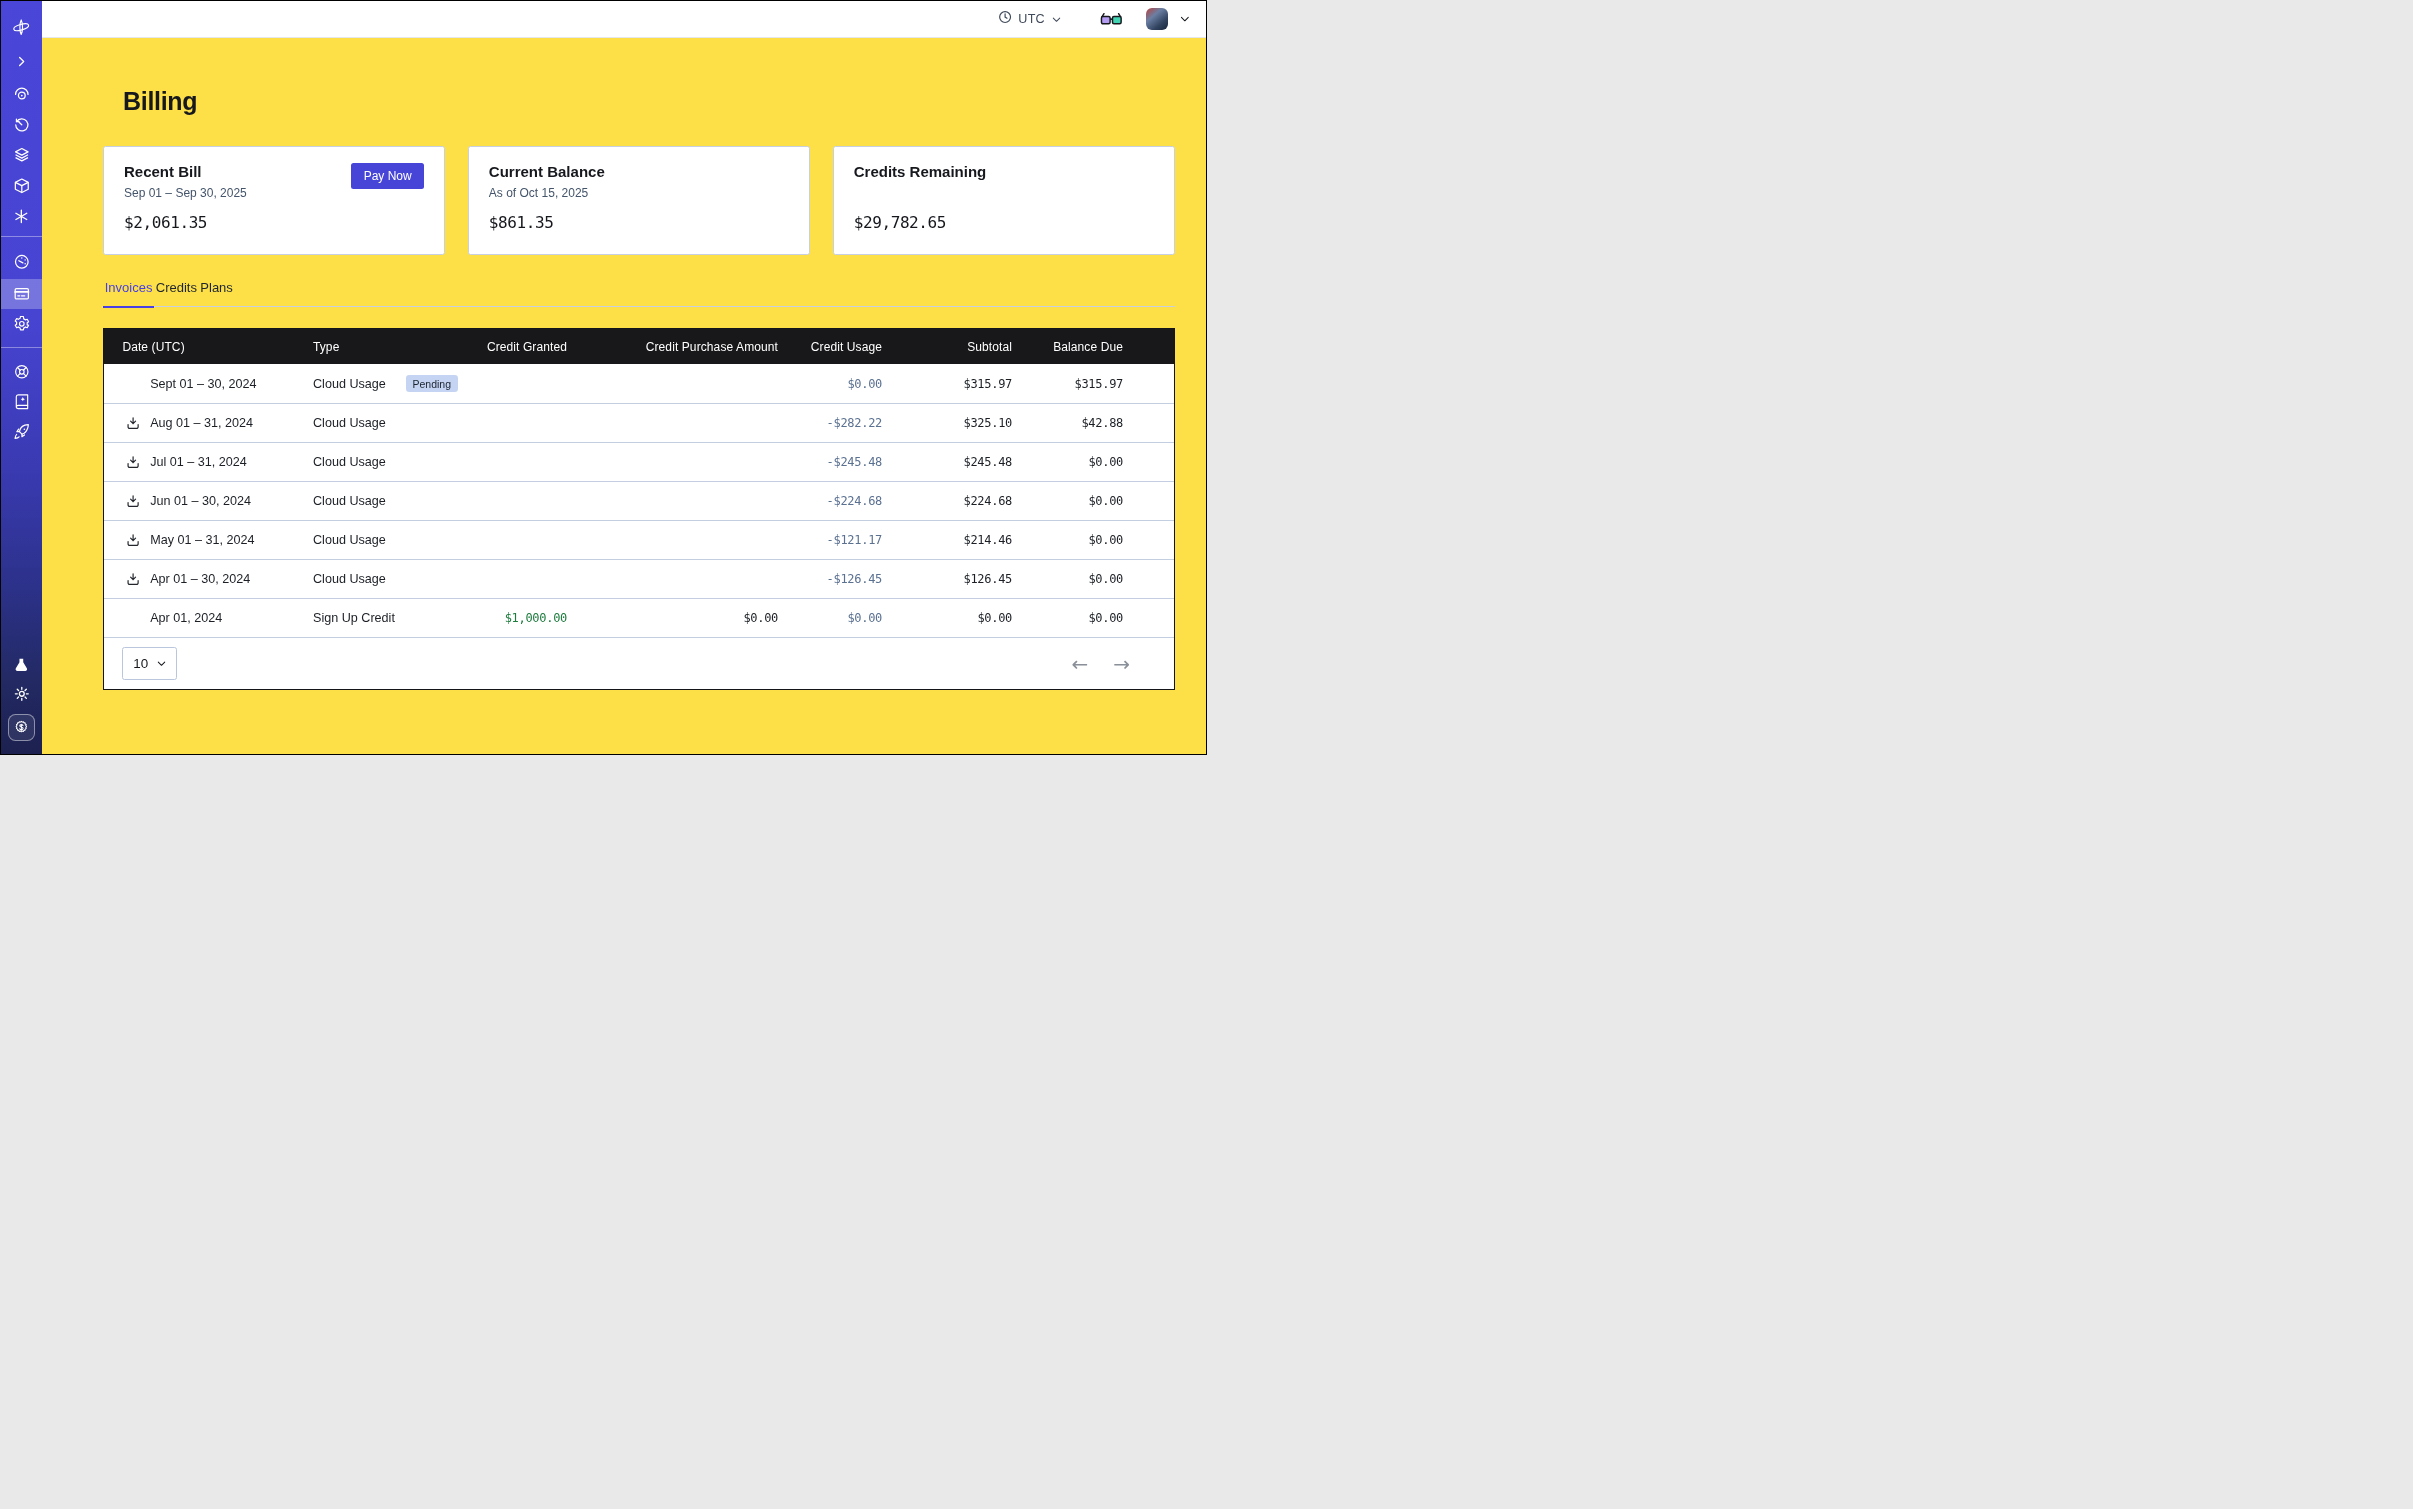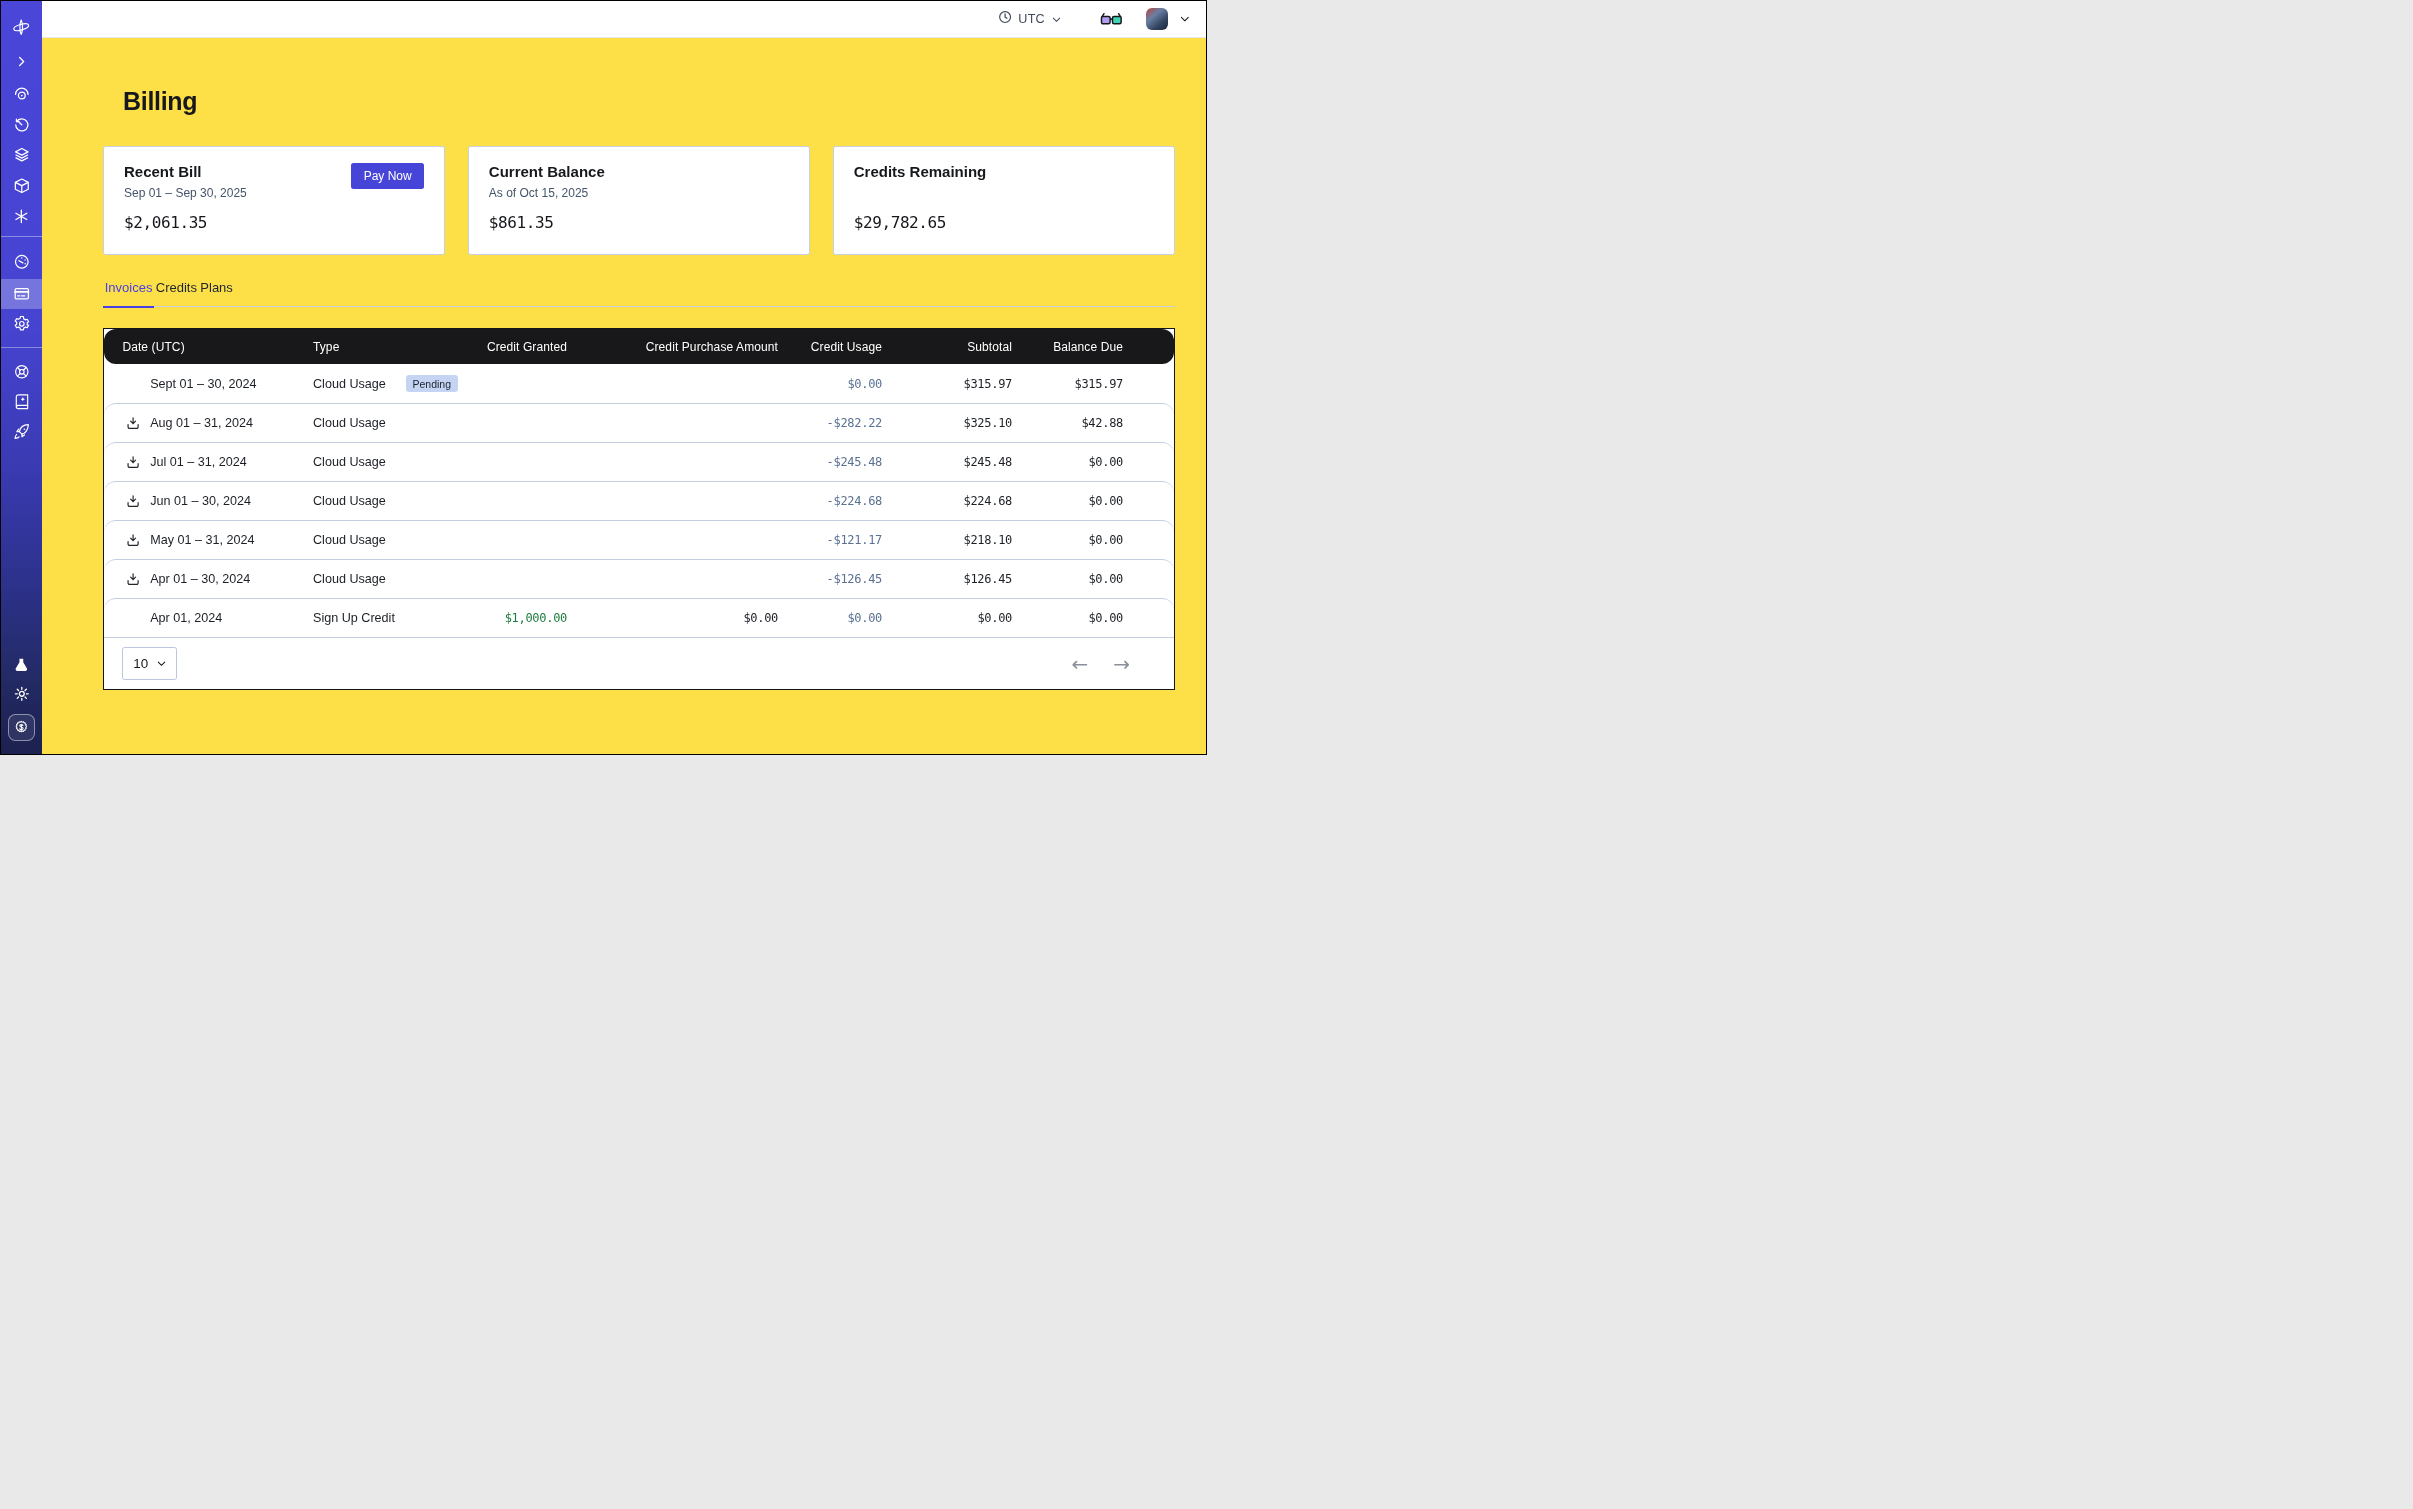--- a/index.html
+++ b/index.html
@@ -40,21 +40,21 @@
   .card-amount { margin-top:10px; font-family:"DejaVu Sans Mono", monospace; font-size:16px; color:#16181d; letter-spacing:-0.4px; }
   .paynow { position:absolute; top:16px; right:20px; height:26px; padding:0 12.6px; background:#4745d8; color:#fff;
             font-size:12px; border:none; border-radius:2.5px; font-family:inherit; cursor:pointer; }
 
   .tabs { display:flex; margin-top:25px; border-bottom:1.7px solid #c6d0e2; }
   .tab { font-size:13px; color:#1e2530; padding:0 1.7px 11px 1.7px; cursor:pointer; }
   .tab.active { color:#4840e4; font-weight:500; border-bottom:2.5px solid #4840e4; margin-bottom:-1.7px; }
 
   
   .tableblock { margin-top:21px; background:#fff; border:1.7px solid #141519; }
-  .grid { display:grid; grid-template-columns:209px 159px 95px 211px 104px 130px 111px; padding-right:68px; align-items:center;border-radius:12px; }
+  .grid { display:grid; grid-template-columns:209px 159px 95px 211px 104px 130px 111px; padding-right:68px; align-items:center; }
   .thead { background:#18181a; height:35px; color:#fff; }
   .th { font-size:12px; font-weight:500; letter-spacing:0.1px; }
   .trow { height:39px; font-size:12.6px; color:#1c2026; }
   .trow + .trow { border-top:1.7px solid #c3cee1; }
   .c-right { text-align:right; }
   .cell-date { display:flex; align-items:center; gap:10px; padding-left:22px; }
   .dl { width:14.2px; height:14.2px; color:#22262c; flex:0 0 14.2px; cursor:pointer; }
   .dl.hidden { visibility:hidden; cursor:default; }
   .th.c0 { padding-left:18.4px; }
   .cell-type { display:flex; align-items:center; gap:20px; }
@@ -348,21 +348,21 @@
       </svg>
       <span>May 01 – 31, 2024</span>
     </div>
     <div class="cell-type">
       <span>Cloud Usage</span>
 
     </div>
     <div class="c-right mono"></div>
     <div class="c-right mono"></div>
     <div class="c-right mono usage">-$121.17</div>
-    <div class="c-right mono">$218.10</div>
+    <div class="c-right mono">$214.46</div>
     <div class="c-right mono">$0.00</div>
   </div>
 
   <div class="trow grid">
     <div class="cell-date">
       <svg class="dl" viewBox="0 0 24 24" fill="none" stroke="currentColor" stroke-width="2" stroke-linecap="round" stroke-linejoin="round">
         <path d="M12 3 v10 m0 0 l-4.2 -4.2 M12 13 l4.2 -4.2"></path>
                 <path d="M3.5 14.5 v4 A2.5 2.5 0 0 0 6 21 h12 a2.5 2.5 0 0 0 2.5 -2.5 v-4"></path>
       </svg>
       <span>Apr 01 – 30, 2024</span>

